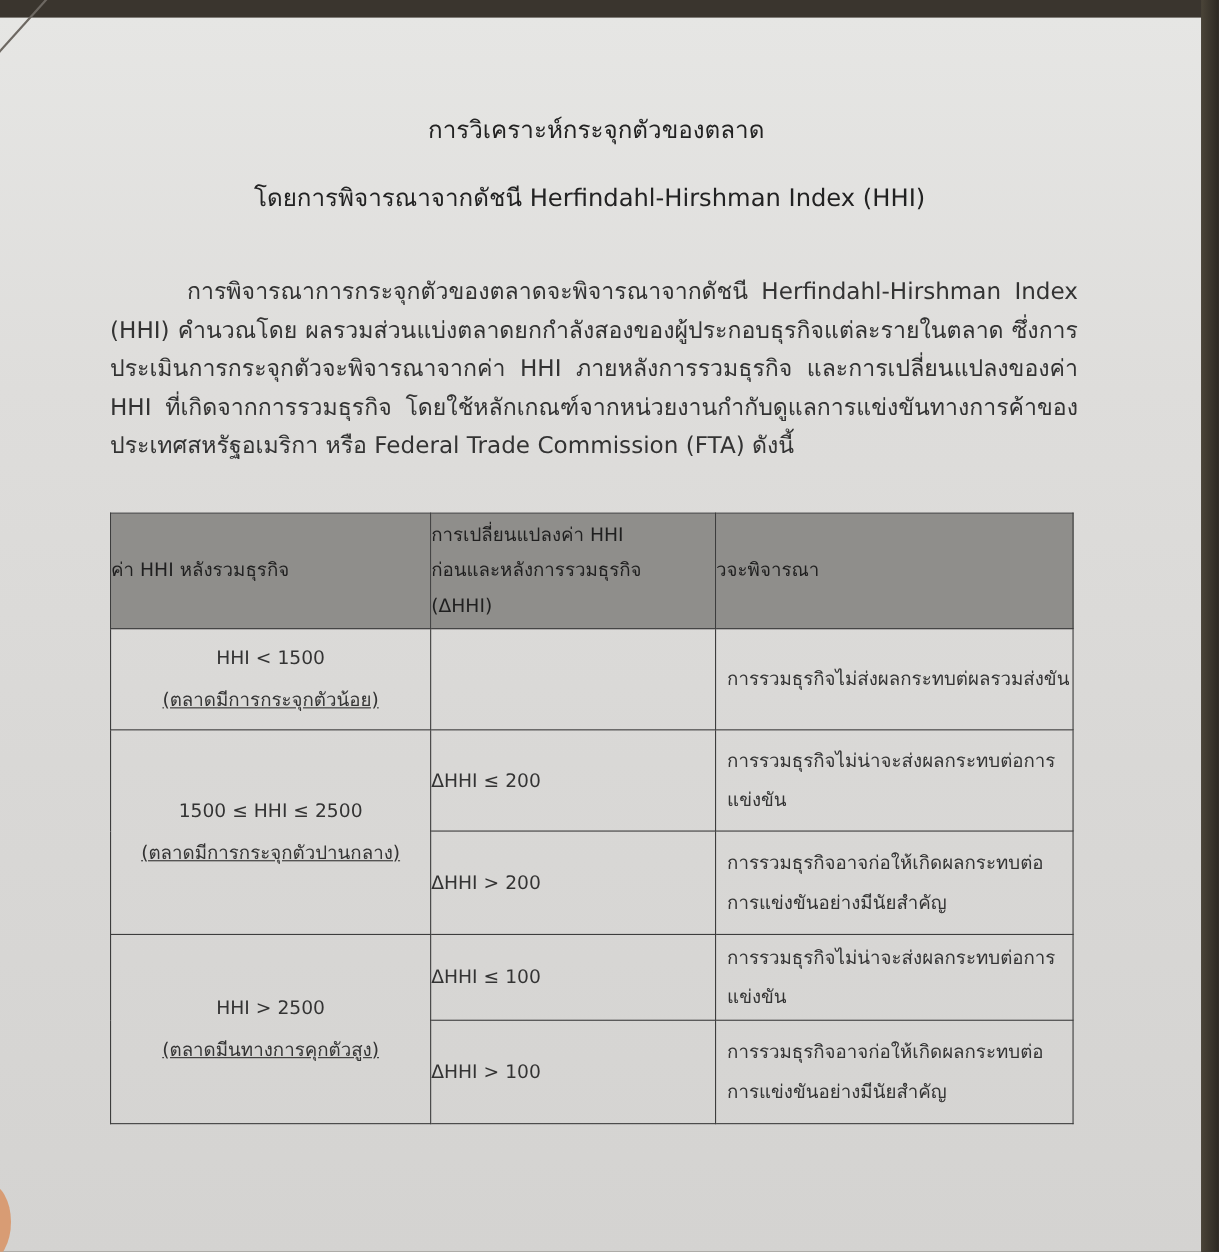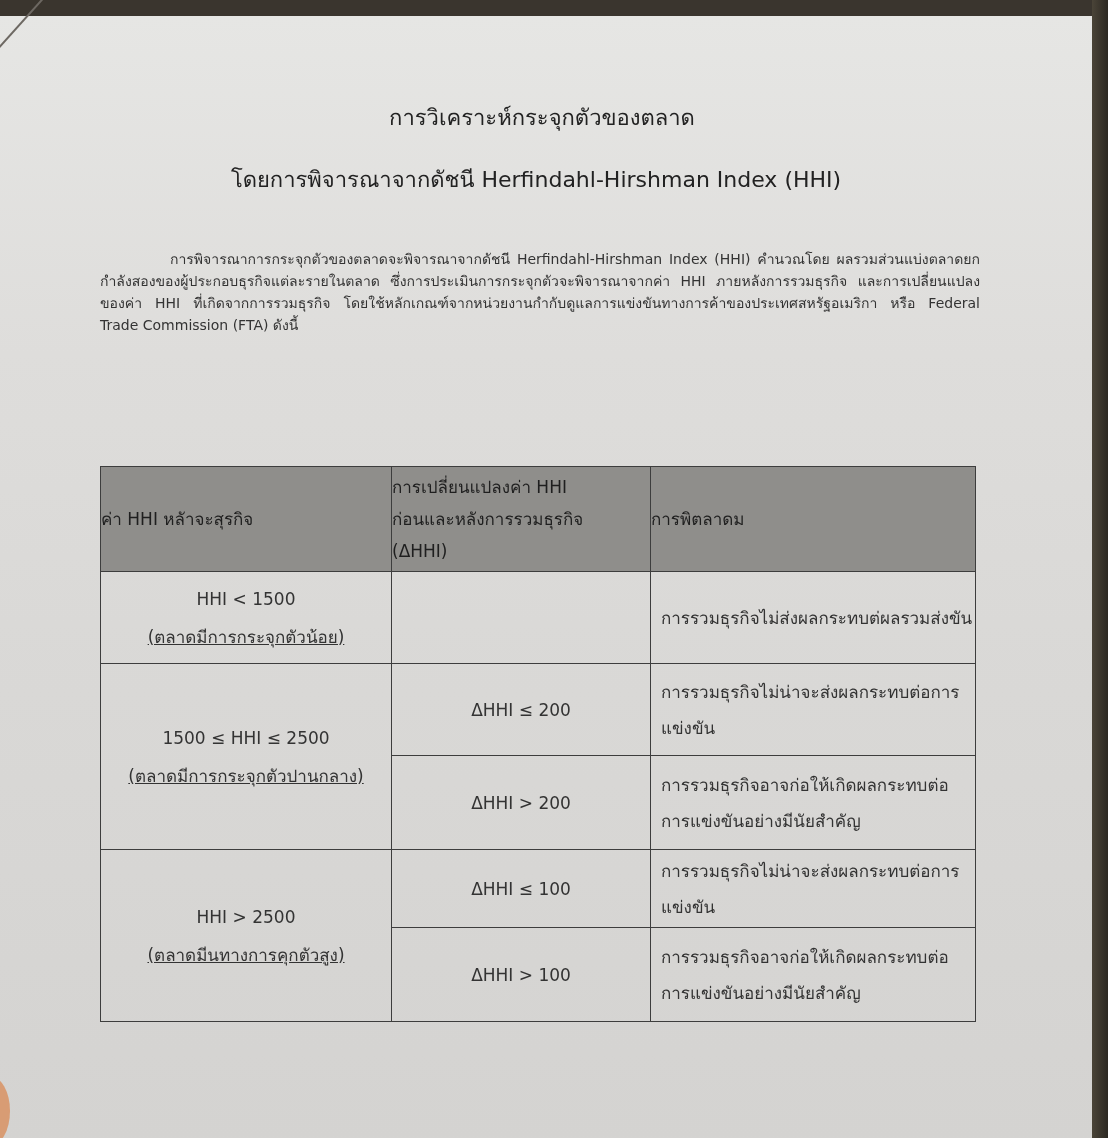--- a/index.html
+++ b/index.html
@@ -26,36 +26,36 @@
       border-radius: 50%; background: #d89c74;
     }
     .title {
       position: absolute; left: 0; width: 1092px; text-align: center;
       font-size: 22px; color: #222;
     }
     .title1 { top: 84px; left: -4px; }
     .title2 { top: 146px; left: -10px; }
     .para {
       position: absolute; left: 100px; top: 232px; width: 880px;
-      font-size: 14px; line-height: 22px; color: #333;
+      font-size: 21px; line-height: 35px; color: #333;
       text-align: justify;
     }
     .para .indent { display: inline-block; width: 70px; }
     table.hhi {
       position: absolute; left: 100px; top: 450px; width: 876px;
       border-collapse: collapse; font-size: 17px; color: #333;
     }
     table.hhi th, table.hhi td { border: 1.5px solid #3d3d3d; }
     table.hhi th {
       background: #8f8e8b; font-weight: normal; color: #1f1f1f;
       height: 104px; text-align: left; line-height: 32px; padding: 0;
     }
     table.hhi td { vertical-align: middle; padding: 0; }
     .c1 { width: 290px; text-align: center; line-height: 38px; }
-    .c2 { width: 258px; text-align: center; }
+    .c2 { width: 258px; text-align: left; }
     .c3 { padding-left: 10px !important; line-height: 36px; }
     .sub { text-decoration: underline; }
     .r1 { height: 92px; margin-top: 30px; }
     .r2a { height: 92px; } .r2b { height: 94px; }
     .r3a { height: 78px; } .r3b { height: 94px; }
     .source {
       position: absolute; left: 100px; top: 1028px;
       font-size: 16px; color: #333;
     }
   </style>
@@ -67,27 +67,27 @@
   <div class="finger"></div>
 
   <div class="title title1">การวิเคราะห์กระจุกตัวของตลาด</div>
   <div class="title title2">โดยการพิจารณาจากดัชนี Herfindahl-Hirshman Index (HHI)</div>
 
   <div class="para"><span class="indent"></span><span>การพิจารณาการกระจุกตัวของตลาดจะพิจารณาจากดัชนี Herfindahl-Hirshman Index (HHI) คำนวณโดย ผลรวมส่วนแบ่งตลาดยกกำลังสองของผู้ประกอบธุรกิจแต่ละรายในตลาด ซึ่งการประเมินการกระจุกตัวจะพิจารณาจากค่า HHI ภายหลังการรวมธุรกิจ และการเปลี่ยนแปลงของค่า HHI ที่เกิดจากการรวมธุรกิจ โดยใช้หลักเกณฑ์จากหน่วยงานกำกับดูแลการแข่งขันทางการค้าของประเทศสหรัฐอเมริกา หรือ Federal Trade Commission (FTA) ดังนี้</span></div>
 
   <table class="hhi">
     <thead>
       <tr>
-        <th class="c1">ค่า HHI หลัาจะสุรกิจ</th>
+        <th class="c1">ค่า HHI หลังรวมธุรกิจ</th>
         <th class="c2">
           <div>การเปลี่ยนแปลงค่า HHI</div>
           <div>ก่อนและหลังการรวมธุรกิจ</div>
           <div>(ΔHHI)</div>
         </th>
-        <th>การพิตลาดม</th>
+        <th>วจะพิจารณา</th>
       </tr>
     </thead>
     <tbody>
       <tr class="r1">
         <td class="c1">
           <div>HHI &lt; 1500</div>
           <div class="sub">(ตลาดมีการกระจุกตัวน้อย)</div>
         </td>
         <td class="c2"></td>
         <td class="c3">การรวมธุรกิจไม่ส่งผลกระทบต่ผลรวมส่งขัน</td>

